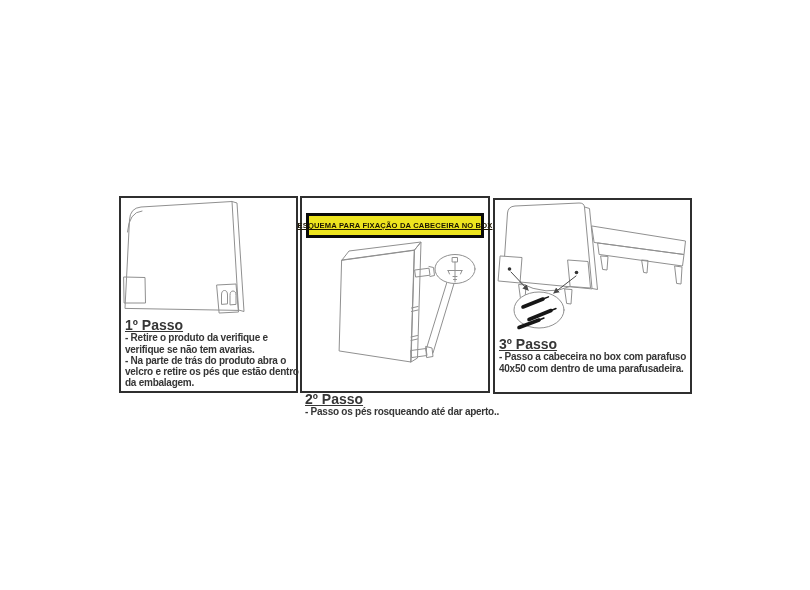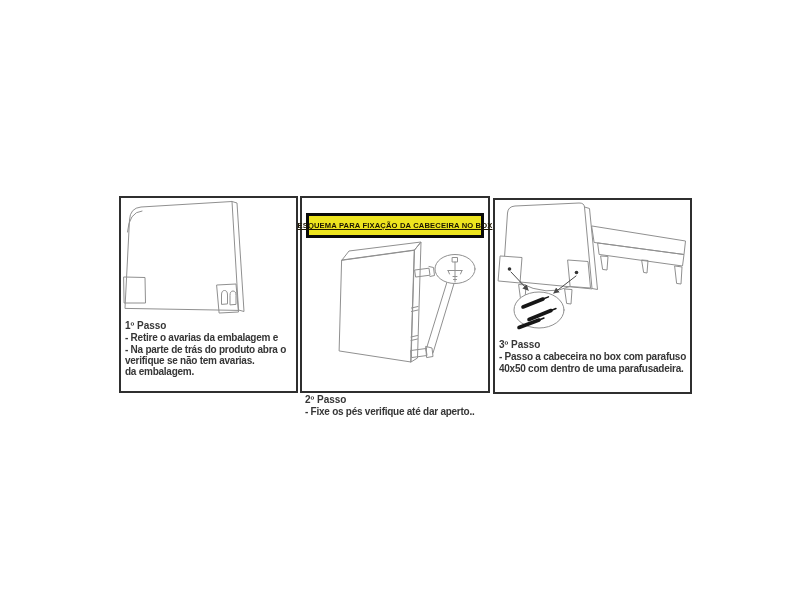--- a/index.html
+++ b/index.html
@@ -17,21 +17,21 @@
   #panel3{left:493px;top:198px;width:199px;height:196px;}
   svg.illu{position:absolute;left:0;top:0;color:var(--drawing-line,#909090);}
   .step-text{
     position:absolute;color:var(--text,#363636);
     font-weight:bold;font-size:10px;line-height:11.3px;
     letter-spacing:-0.25px;white-space:nowrap;
   }
   #panel1 .step-text{left:4px;top:122px;}
   #panel2 .step-text{left:3px;top:164px;margin-top:32px;}
   #panel3 .step-text{left:4px;top:139px;}
-  .step-title{font-size:10px;margin-bottom:1px;letter-spacing:0;}
+  .step-title{font-size:14px;margin-bottom:1px;letter-spacing:0;text-decoration:underline;}
   .banner{
     position:absolute;left:4px;top:3px;right:4px;height:19px;
     border:3px solid var(--banner-border,#0a0a0a);
     background:var(--banner-bg,#ede41f);
     color:var(--banner-text,#1c1500);
     display:flex;align-items:center;justify-content:center;
     font-size:7.6px;font-weight:bold;white-space:nowrap;margin-top:12px;
   }
   .banner span{text-decoration:underline;letter-spacing:0.15px;}
 </style>
@@ -50,23 +50,24 @@
       <path d="M111,3.5 L116,5 L123,113.5 L117.5,112"></path>
 
       <path d="M3,79 L24,79.5 L24.5,105 L3.5,105 Z"></path>
 
       <path d="M96,87 L115,86 L117.5,114 L98.5,115 Z"></path>
       <path d="M100.5,106 L100.5,97 Q100.5,92.5 103.5,92.5 Q106.5,92.5 106.5,97 L106.5,105.5 Z"></path>
       <path d="M109,106.5 L109,97.5 Q109,93 112,93 Q115,93 115,97.5 L115,106 Z"></path>
     </svg>
     <div class="step-text">
       <div class="step-title">1º Passo</div>
-      <div class="step-line">- Retire o avarias da embalagem e</div>
+      <div class="step-line">- Retire o produto da verifique e</div>
+      <div class="step-line">verifique se não tem avarias.</div>
       <div class="step-line">- Na parte de trás do produto abra o</div>
-      <div class="step-line">verifique se não tem avarias.</div>
+      <div class="step-line">velcro e retire os pés que estão dentro</div>
       <div class="step-line">da embalagem.</div>
     </div>
   </section>
 
   <section class="panel" id="panel2">
     <div class="banner">
       <span>ESQUEMA PARA FIXAÇÃO DA CABECEIRA NO BOX</span>
     </div>
     <svg class="illu" width="186" height="193" viewBox="0 0 186 193" fill="none" stroke="currentColor" stroke-width="1" stroke-linejoin="round" stroke-linecap="round">
 
@@ -90,21 +91,21 @@
       <ellipse cx="153" cy="71" rx="20" ry="14.5" fill="#ffffff"></ellipse>
       <g>
         <rect x="150.5" y="59.5" width="5" height="4.5"></rect>
         <path d="M153,64 L153,84"></path>
         <path d="M146,72.5 L160,72.5 M146,72.5 L147.5,76 M160,72.5 L158.5,76"></path>
         <path d="M151,78.5 L155,78.5 M151.5,81.5 L154.5,81.5"></path>
       </g>
     </svg>
     <div class="step-text">
       <div class="step-title">2º Passo</div>
-      <div class="step-line">- Fixe os pés verifique até dar aperto..</div>
+      <div class="step-line">- Passo os pés rosqueando até dar aperto..</div>
     </div>
   </section>
 
   <section class="panel" id="panel3">
     <svg class="illu" width="195" height="192" viewBox="0 0 195 192" fill="none" stroke="currentColor" stroke-width="1" stroke-linejoin="round" stroke-linecap="round">
       <defs>
         <marker id="arrowhead" markerWidth="7" markerHeight="7" refX="5" refY="3" orient="auto">
           <path d="M0,0 L6,3 L0,6 Z" fill="#4a4a4a" stroke="none"></path>
         </marker>
       </defs>

